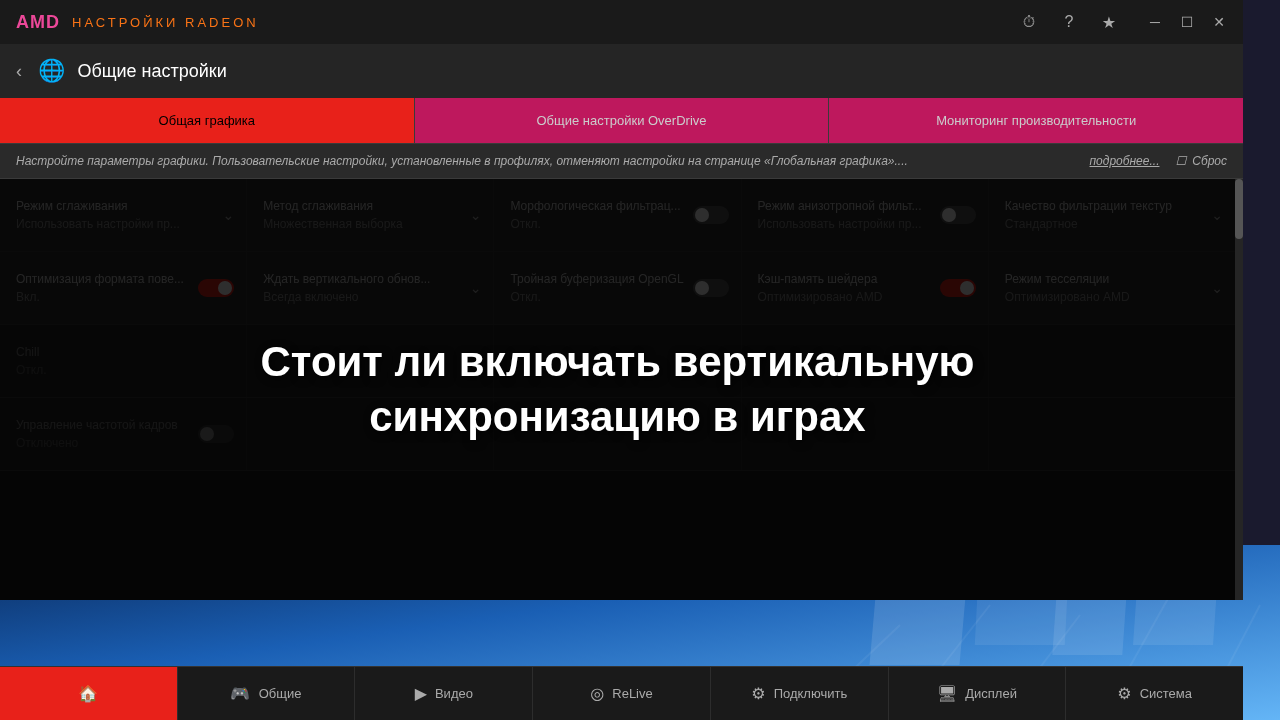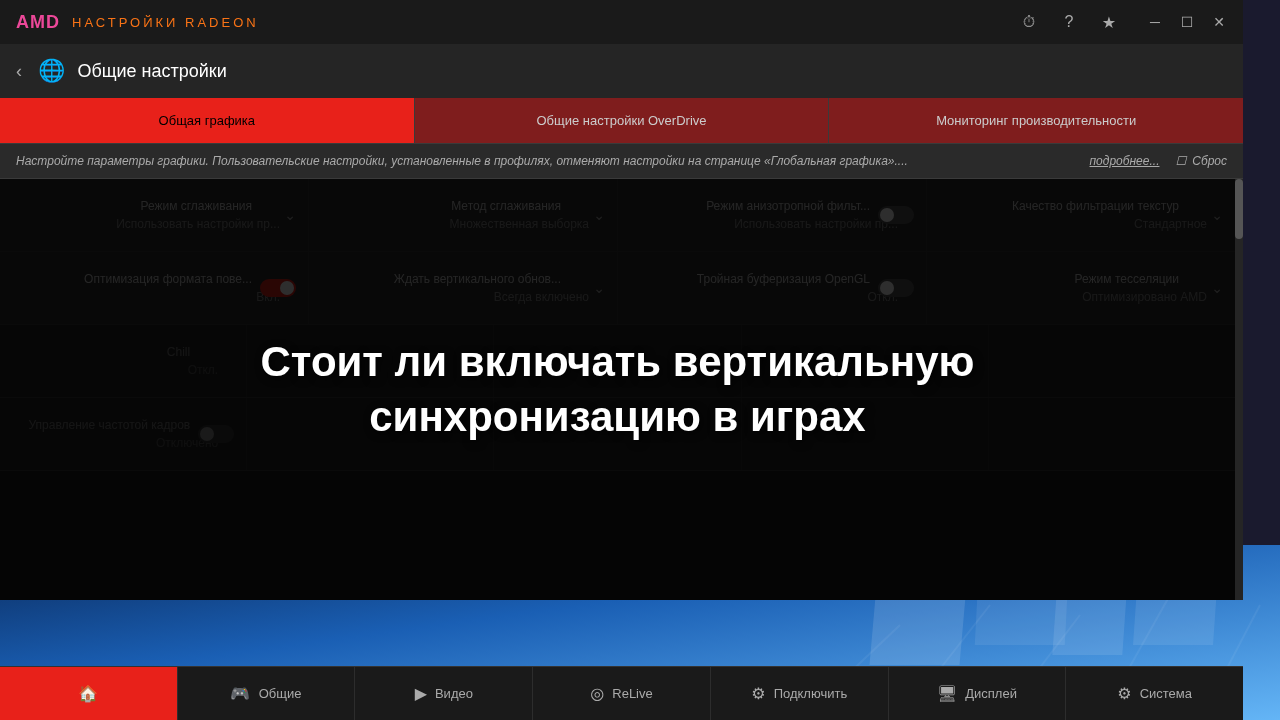--- a/index.html
+++ b/index.html
@@ -130,21 +130,21 @@
       height: 46px;
     }
     .tab {
       flex: 1;
       display: flex;
       align-items: center;
       justify-content: center;
       cursor: pointer;
       font-size: 13px;
       color: #cccccc;
-      background: #7f1d1d;
+      background: #be185d;
       border-bottom: 1px solid #3a3a3a;
       border-right: 1px solid #3a3a3a;
       transition: background 0.2s;
     }
     .tab:last-child { border-right: none; }
     .tab.active {
       background: #e8211a;
       color: #000000;
       font-weight: 500;
     }
@@ -197,29 +197,28 @@
       flex: 1;
       overflow-y: auto;
       padding: 0;
     }
     .settings-row {
       display: flex;
       border-bottom: 1px solid #3a3a3a;
     }
     .setting-cell {
       flex: 1;
-      padding: 14px 28px;
+      padding: 14px 16px;
       border-right: 1px solid #3a3a3a;
       min-height: 72px;
       display: flex;
       flex-direction: column;
       justify-content: center;
       position: relative;
       background: #2d2d2d;
-      text-align: right;
     }
     .setting-cell:last-child { border-right: none; }
     .setting-cell.disabled {
       opacity: 0.5;
     }
     .setting-label {
       color: #cccccc;
       font-size: 12px;
       margin-bottom: 4px;
       white-space: nowrap;
@@ -425,29 +424,38 @@
             </div>
           </div>
           <div class="setting-cell">
             <span class="setting-label">Метод сглаживания</span>
             <span class="setting-value">Множественная выборка</span>
             <div class="setting-control">
               <span class="dropdown-arrow">⌄</span>
             </div>
           </div>
           <div class="setting-cell">
-            <span class="setting-label">Режим анизотропной фильт...</span>
-            <span class="setting-value">Использовать настройки пр...</span>
+            <span class="setting-label">Морфологическая фильтрац...</span>
+            <span class="setting-value">Откл.</span>
             <div class="setting-control">
               <div class="toggle off">
                 <div class="toggle-thumb"></div>
               </div>
             </div>
           </div>
           <div class="setting-cell">
+            <span class="setting-label">Режим анизотропной фильт...</span>
+            <span class="setting-value">Использовать настройки пр...</span>
+            <div class="setting-control">
+              <div class="toggle off">
+                <div class="toggle-thumb"></div>
+              </div>
+            </div>
+          </div>
+          <div class="setting-cell">
             <span class="setting-label">Качество фильтрации текстур</span>
             <span class="setting-value">Стандартное</span>
             <div class="setting-control">
               <span class="dropdown-arrow">⌄</span>
             </div>
           </div>
         </div>
 
         <div class="settings-row">
           <div class="setting-cell">
@@ -464,20 +472,29 @@
             <span class="setting-value">Всегда включено</span>
             <div class="setting-control">
               <span class="dropdown-arrow">⌄</span>
             </div>
           </div>
           <div class="setting-cell">
             <span class="setting-label">Тройная буферизация OpenGL</span>
             <span class="setting-value">Откл.</span>
             <div class="setting-control">
               <div class="toggle off">
+                <div class="toggle-thumb"></div>
+              </div>
+            </div>
+          </div>
+          <div class="setting-cell">
+            <span class="setting-label">Кэш-память шейдера</span>
+            <span class="setting-value">Оптимизировано AMD</span>
+            <div class="setting-control">
+              <div class="toggle on">
                 <div class="toggle-thumb"></div>
               </div>
             </div>
           </div>
           <div class="setting-cell">
             <span class="setting-label">Режим тесселяции</span>
             <span class="setting-value">Оптимизировано AMD</span>
             <div class="setting-control">
               <span class="dropdown-arrow">⌄</span>
             </div>

